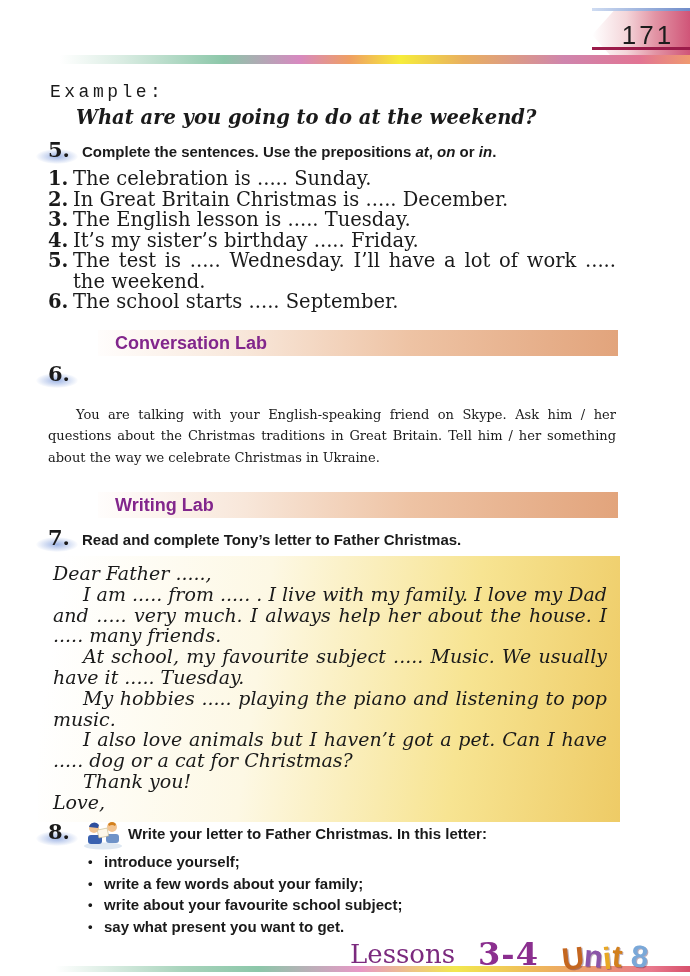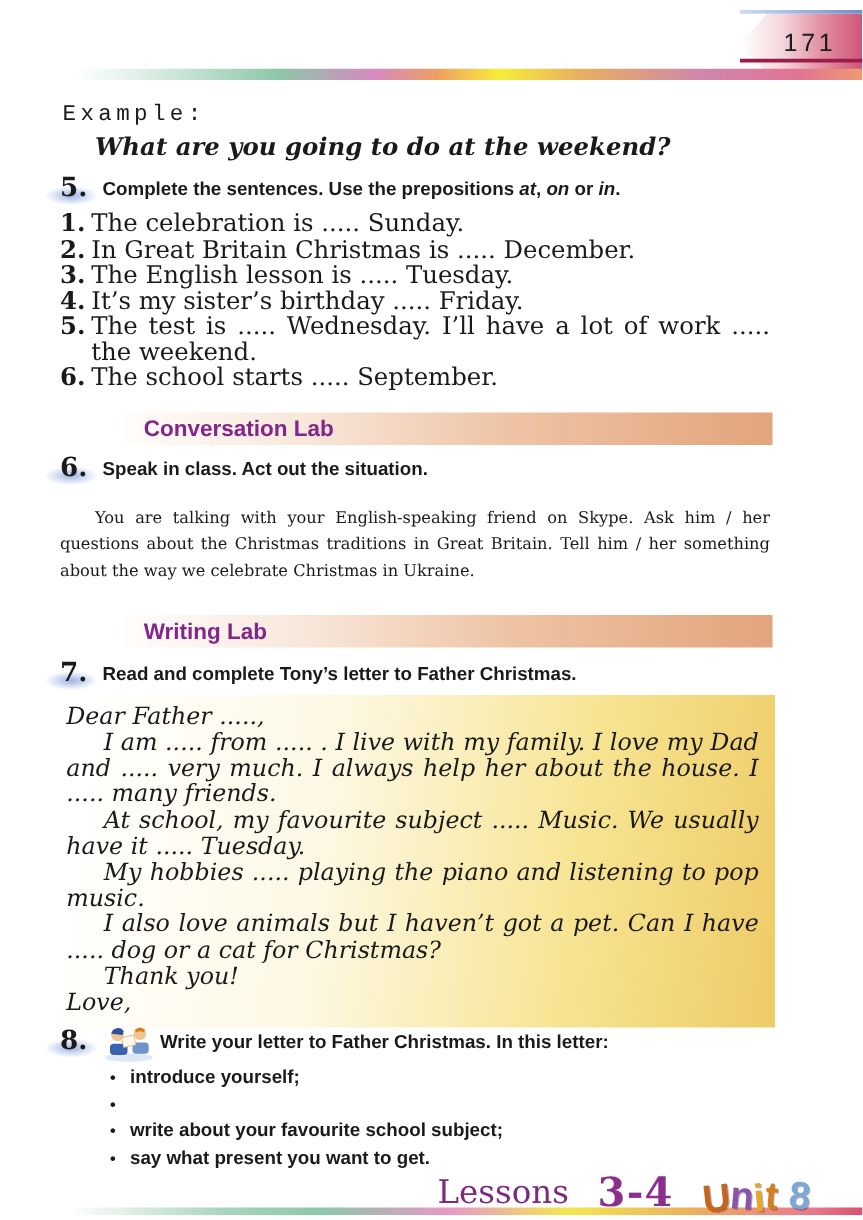--- a/index.html
+++ b/index.html
@@ -7,21 +7,21 @@
     width:690px;height:976px;position:relative;background:#ffffff;
     font-family:"DejaVu Serif", serif;color:#1a1a1a;overflow:hidden;
   }
   
   .badge-blue-line{position:absolute;top:8px;right:0;width:98px;height:3px;
     background:linear-gradient(to right,#cfdcf2,#6f8cc9);}
   .page-badge{position:absolute;top:11px;right:0;width:98px;height:48px;
     background:linear-gradient(to right,#ffffff 0%,#f4d6da 35%,#e293a4 65%,#d05578 100%);
     clip-path:polygon(0 50%,22% 0,100% 0,100% 100%,22% 100%);
     display:flex;align-items:center;justify-content:center;
-    font-family:"Liberation Sans",sans-serif;font-size:20px;letter-spacing:3px;
+    font-family:"Liberation Sans",sans-serif;font-size:26px;letter-spacing:3px;
     color:#1c1c1c;padding-left:14px;box-sizing:border-box;}
   .badge-maroon-line{position:absolute;top:47px;right:0;width:98px;height:3px;background:#9b1b4a;}
   
   .rainbow-top{position:absolute;top:55px;left:60px;right:0;height:9px;
     background:linear-gradient(to right,#ffffff 0%,#d9ecE2 10%,#8cc7a9 26%,#d789c0 38%,
       #ef9f63 46%,#f6ed3a 54%,#e9b05f 64%,#cf85ad 80%,#e27493 92%,#ef9a70 100%);}
   .rainbow-bottom{position:absolute;bottom:4px;left:55px;right:0;height:6px;
     background:linear-gradient(to right,#ffffff 0%,#a8d4bc 20%,#8cc7a9 32%,#e898c6 48%,
       #f2e84e 63%,#eeb05e 78%,#e8788c 94%,#d8506c 100%);}
   
@@ -121,21 +121,20 @@
 
 <div class="lab-bar conv">
   <span class="lab-title">Conversation Lab</span>
 </div>
 
 <div class="ex-header" id="ex6-header">
   <span class="ex-num">
     <span class="swoosh"></span>
     <span class="digit">6.</span>
   </span>
-  <span class="ex-instruction">Speak in class. Act out the situation.</span>
 </div>
 <p class="ex6-para">You are talking with your English-speaking friend on Skype. Ask him / her questions about the Christmas traditions in Great Britain. Tell him / her something about the way we celebrate Christmas in Ukraine.</p>
 
 <div class="lab-bar writ">
   <span class="lab-title">Writing Lab</span>
 </div>
 
 <div class="ex-header" id="ex7-header">
   <span class="ex-num">
     <span class="swoosh"></span>
@@ -170,20 +169,21 @@
   </svg>
   <span class="ex-instruction">Write your letter to Father Christmas. In this letter:</span>
 </div>
 <ul class="ex8-bullets">
     <li>
       <span class="dot">•</span>
       <span>introduce yourself;</span>
     </li>
     <li>
       <span class="dot">•</span>
+      <span>write a few words about your family;</span>
     </li>
     <li>
       <span class="dot">•</span>
       <span>write about your favourite school subject;</span>
     </li>
     <li>
       <span class="dot">•</span>
       <span>say what present you want to get.</span>
     </li>
   </ul>

